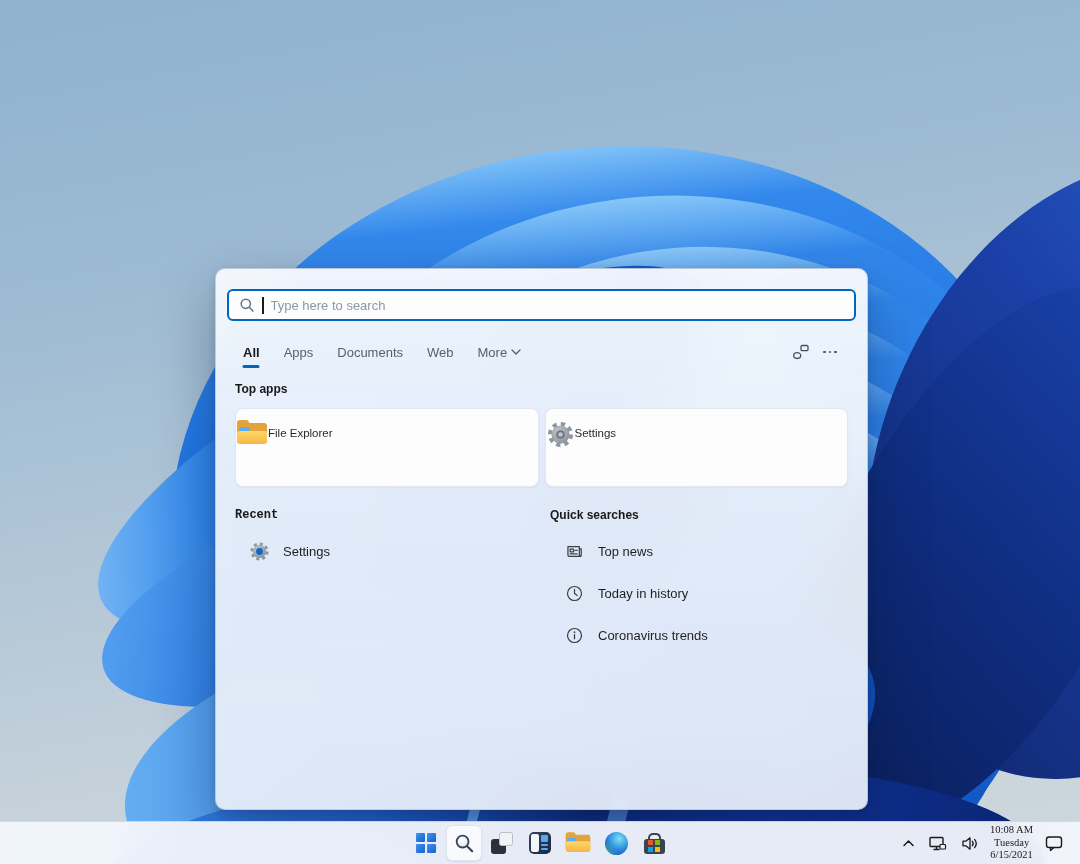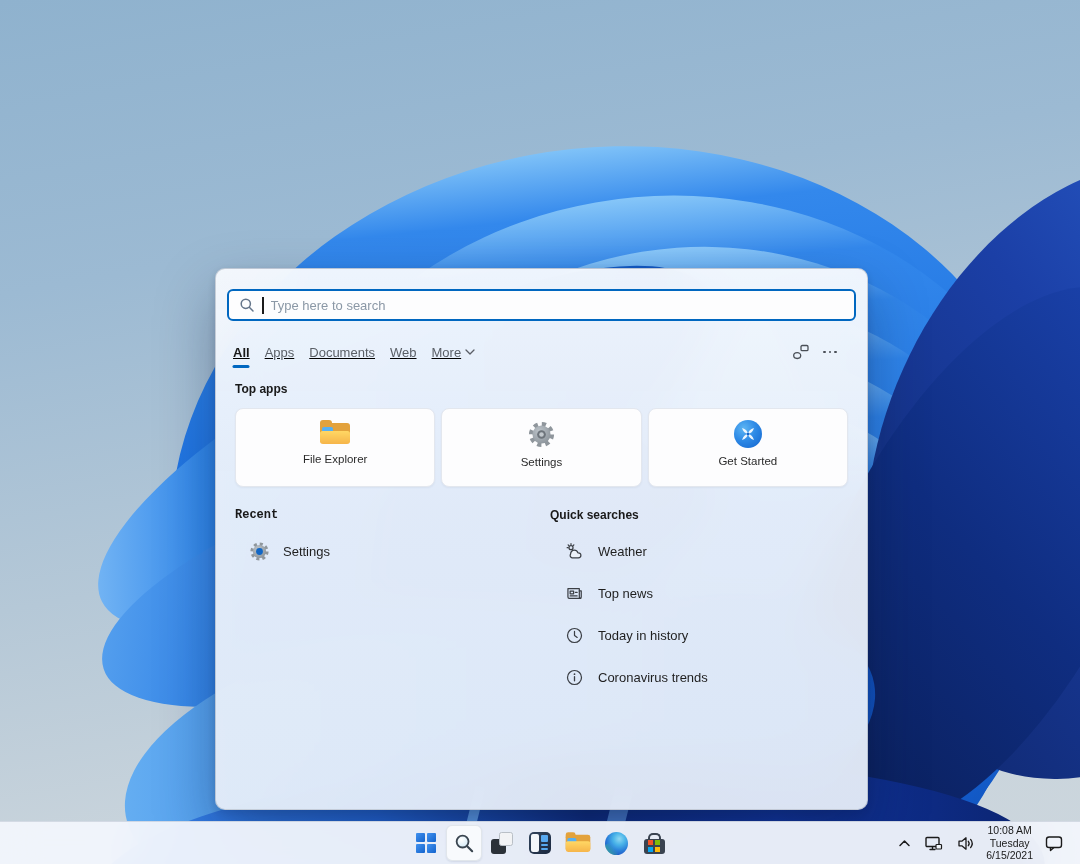--- a/index.html
+++ b/index.html
@@ -47,36 +47,36 @@
     backdrop-filter:blur(22px) saturate(1.15);
     border:1px solid rgba(120,132,150,.35);border-radius:10px;
     box-shadow:0 26px 58px rgba(10,25,60,.35),0 3px 10px rgba(10,25,60,.15);}
   .searchbox{position:absolute;left:11px;right:11px;top:20px;height:32px;
     background:#fdfdfe;border:2px solid #0067c0;border-radius:6px;
     display:flex;align-items:center;padding:0 10px;box-sizing:border-box;gap:7px;}
   .searchbox .caret{width:1.5px;height:17px;background:#1b1b1b;}
   .searchbox input{flex:1;border:none;outline:none;background:transparent;
     font:13px "Liberation Sans",sans-serif;color:#14532d;padding:0;}
   .searchbox input::placeholder{color:#8b98a6;}
-  .tabs{position:absolute;left:17px;top:72px;height:22px;display:flex;align-items:center;gap:15px;text-decoration:underline;}
+  .tabs{position:absolute;left:27px;top:72px;height:22px;display:flex;align-items:center;gap:24px;}
   .tab{font-size:13px;color:#5a5f66;cursor:default;display:flex;align-items:center;gap:4px;}
   .tab.active{color:#191919;font-weight:700;position:relative;}
   .tab.active::after{content:"";position:absolute;left:50%;transform:translateX(-50%);
     bottom:-8px;width:17px;height:3px;border-radius:2px;background:#0067c0;}
   .panel-actions{position:absolute;right:30px;top:72px;height:22px;display:flex;align-items:center;gap:13px;}
   .dots{display:flex;gap:3px;align-items:center;}
   .dots i{width:2.6px;height:2.6px;border-radius:50%;background:#4a4f57;}
   .sec-title{position:absolute;font-size:12px;font-weight:700;color:#191919;}
   .t-topapps{left:19px;top:113px;}
   .t-recent{left:19px;top:239px;font-family:Liberation Mono, monospace;}
   .t-quick{left:334px;top:239px;}
   .cards{position:absolute;left:19px;right:19px;top:139px;height:79px;display:flex;gap:6px;}
   .card{flex:1;background:#fdfdfe;border:1px solid #e3e7ee;border-radius:8px;
     box-shadow:0 1px 2px rgba(30,50,90,.06);
-    display:flex;flex-direction:column;align-items:center;justify-content:flex-start;padding-top:11px;box-sizing:border-box;}
+    display:flex;flex-direction:row;align-items:flex-start;justify-content:flex-start;padding-top:11px;box-sizing:border-box;}
   .card .lbl{margin-top:7px;font-size:11.5px;color:#2b2b2b;}
   .list{position:absolute;top:261px;}
   .list-recent{left:19px;width:300px;}
   .list-quick{left:334px;right:19px;}
   .row{display:flex;align-items:center;height:42px;padding-left:14px;gap:13px;border-radius:4px;}
   .row .lbl{font-size:13px;color:#1f1f1f;}
 
   
   .icon-folder{position:relative;width:32px;height:26px;}
   .icon-folder .fb{position:absolute;left:1px;top:3px;width:30px;height:20px;background:#e3a23c;border-radius:3px;}
@@ -123,21 +123,21 @@
   .widgets .tile{position:absolute;right:3px;top:3px;width:7px;height:6.5px;background:#57a8ef;border-radius:1px;}
   .widgets .b1,.widgets .b2{position:absolute;right:3px;width:7px;height:2.2px;background:#57a8ef;border-radius:1px;}
   .widgets .b1{top:11.5px;}.widgets .b2{top:15.5px;}
   .folder-sm{transform:scale(.82);transform-origin:center;}
   .edge{position:relative;width:23px;height:23px;border-radius:50%;overflow:hidden;
     background:radial-gradient(circle at 62% 30%,#8fd8f2 0%,#49b3e8 28%,#2a7fd9 55%,#2057c4 80%,#1b4bb0 100%);}
   .edge::before{content:"";position:absolute;left:-2px;bottom:-2px;width:72%;height:58%;
     background:linear-gradient(50deg,#41c88e 8%,rgba(65,200,142,0) 70%);border-radius:50%;}
   .tray{position:absolute;right:0;top:0;bottom:0;display:flex;align-items:center;gap:9px;padding-right:14px;}
   .tray-btn{display:flex;align-items:center;justify-content:center;padding:2px;}
-  .tray-clock{font-size:10.5px;line-height:12.4px;text-align:center;color:#1a1a1a;white-space:nowrap;}
+  .tray-clock{font-size:10.5px;line-height:12.4px;text-align:center;color:#1a1a1a;white-space:nowrap;font-family:Liberation Serif, serif;}
   .tray-clock div{display:block;}
 </style>
 </head>
 <body>
 
 <svg width="0" height="0" style="position:absolute" aria-hidden="true">
   <defs>
     <radialGradient id="gearg" cx="38%" cy="32%" r="75%">
       <stop offset="0%" stop-color="#bcc3c9"></stop>
         <stop offset="100%" stop-color="#8c949b"></stop>
@@ -215,71 +215,36 @@
     </div>
     <div class="card">
       <svg width="29" height="29" viewBox="0 0 24 24">
         <circle cx="12" cy="12" r="8.2" fill="none" stroke="#8f969c" stroke-width="4.4" stroke-dasharray="3.3 3.14"></circle>
         <circle cx="12" cy="12" r="7.5" fill="url(#gearg)"></circle>
         <circle cx="12" cy="12" r="3.6" fill="#6d747b"></circle>
         <circle cx="12" cy="12" r="1.9" fill="#c2c8cd"></circle>
       </svg>
       <span class="lbl">Settings</span>
     </div>
-    <div class="card">
-      <span class="icon-getstarted">
-        <svg width="22" height="22" viewBox="0 0 24 24">
-          <g fill="#eef6fe">
-            <g transform="rotate(45 12 12)">
-                <path d="M12 2.8 C13.9 6.6 13.9 9.4 12 12 C10.1 9.4 10.1 6.6 12 2.8 Z"></path>
-              </g>
-            <g transform="rotate(135 12 12)">
-                <path d="M12 2.8 C13.9 6.6 13.9 9.4 12 12 C10.1 9.4 10.1 6.6 12 2.8 Z"></path>
-              </g>
-            <g transform="rotate(225 12 12)">
-                <path d="M12 2.8 C13.9 6.6 13.9 9.4 12 12 C10.1 9.4 10.1 6.6 12 2.8 Z"></path>
-              </g>
-            <g transform="rotate(315 12 12)">
-                <path d="M12 2.8 C13.9 6.6 13.9 9.4 12 12 C10.1 9.4 10.1 6.6 12 2.8 Z"></path>
-              </g>
-          </g>
-          <circle cx="12" cy="12" r="1.5" fill="#1263cd"></circle>
-        </svg>
-      </span>
-      <span class="lbl">Get Started</span>
-    </div>
   </div>
 
   <div class="sec-title t-recent">Recent</div>
   <div class="list list-recent">
     <div class="row">
       <svg width="21" height="21" viewBox="0 0 24 24">
         <circle cx="12" cy="12" r="8.2" fill="none" stroke="#8f969c" stroke-width="4.4" stroke-dasharray="3.3 3.14"></circle>
         <circle cx="12" cy="12" r="7.5" fill="url(#gearg)"></circle>
         <circle cx="12" cy="12" r="3.9" fill="#1166c5"></circle>
       </svg>
       <span class="lbl">Settings</span>
     </div>
   </div>
 
   <div class="sec-title t-quick">Quick searches</div>
   <div class="list list-quick">
-    <div class="row">
-      <svg width="21" height="21" viewBox="0 0 24 24">
-        <g stroke="#3b3f45" stroke-width="1.4" stroke-linecap="round" fill="none">
-          <circle cx="8" cy="7.6" r="2.3"></circle>
-          <line x1="8" y1="3" x2="8" y2="4.1"></line>
-          <line x1="3.6" y1="7.6" x2="4.7" y2="7.6"></line>
-          <line x1="4.7" y1="4.4" x2="5.5" y2="5.2"></line>
-          <line x1="11.3" y1="4.4" x2="10.5" y2="5.2"></line>
-        </g>
-        <path d="M7.6 14.6a4.1 4.1 0 0 1 4.1-4.1 4.4 4.4 0 0 1 4.2 3h.5a2.9 2.9 0 0 1 0 5.8H9.2a3 3 0 0 1-1.6-4.7z" fill="#ecf1f8" stroke="#3b3f45" stroke-width="1.4" stroke-linejoin="round"></path>
-      </svg>
-      <span class="lbl">Weather</span>
-    </div>
     <div class="row">
       <svg width="21" height="21" viewBox="0 0 24 24">
         <g stroke="#3b3f45" stroke-width="1.4" fill="none" stroke-linecap="round" stroke-linejoin="round">
           <path d="M4.5 6.5h13v9.6a1.6 1.6 0 0 0 1.6 1.4H6a1.6 1.6 0 0 1-1.5-1.6z"></path>
           <path d="M17.5 9h2.2v7.1a1.5 1.5 0 0 1-1.5 1.4"></path>
           <rect x="7" y="9.2" width="4" height="3.2"></rect>
           <line x1="13" y1="10.8" x2="15" y2="10.8"></line>
           <line x1="7" y1="14.8" x2="15" y2="14.8"></line>
         </g>
       </svg>

